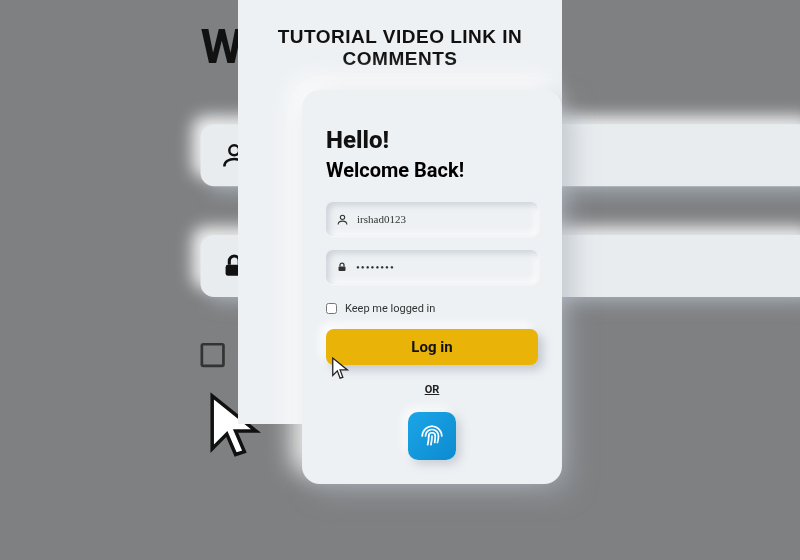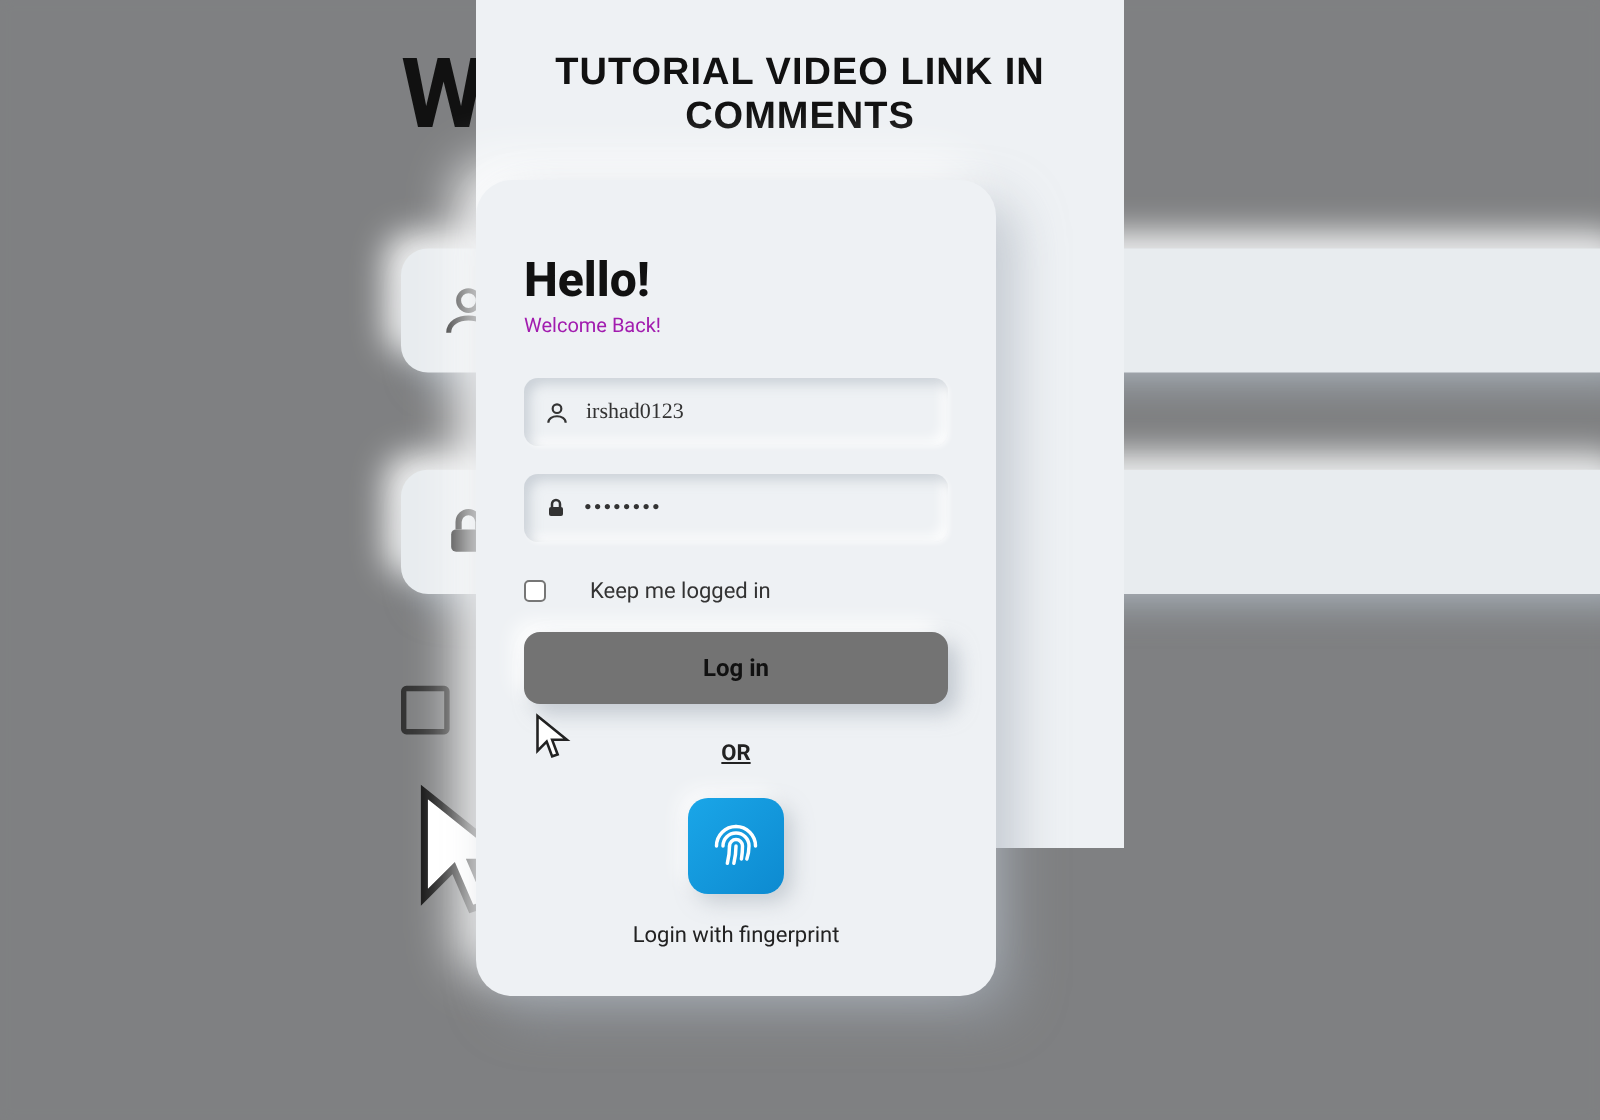--- a/index.html
+++ b/index.html
@@ -46,42 +46,42 @@
   .center-col {
     position: absolute;
     left: 50%; top: 0;
     transform: translateX(-50%);
     width: 324px;
     height: 424px;
     background: #eef1f4;
     z-index: 5;
     display: flex;
     flex-direction: column;
-    align-items: flex-start;
+    align-items: flex-end;
   }
   .banner {
     font-family: Impact, "Arial Narrow Bold", sans-serif;
     font-weight: 700;
     font-size: 19px;
     letter-spacing: 0.5px;
     color: #111;
     margin-top: 26px;
     text-align: center;
   }
   .card {
     margin-top: 20px;
     width: 260px;
     background: #eef1f4;
     border-radius: 18px;
     box-shadow: 10px 10px 24px rgba(160,170,180,0.55), -10px -10px 24px rgba(255,255,255,0.9);
     padding: 36px 24px 24px 24px;
     position: relative;
   }
   .hello { font-size: 24px; font-weight: 800; color: #111; }
-  .welcome { font-size: 10px; color: #a21caf; margin-top: 4px; }
+  .welcome { font-size: 20px; color: #000000; margin-top: 4px; font-weight: bold; }
 
   .field {
     margin-top: 20px;
     background: #eef1f4;
     border-radius: 7px;
     height: 34px;
     display: flex; align-items: center;
     padding: 0 10px;
     box-shadow: inset 3px 3px 6px rgba(170,180,190,0.5), inset -3px -3px 6px rgba(255,255,255,0.85), 1px 1px 2px rgba(255,255,255,0.5);
     font-size: 11px;
@@ -92,32 +92,32 @@
   .field input {
     border: none; background: transparent; outline: none;
     font-size: 11px; color: #333; flex: 1;
     font-family: Liberation Serif, serif;
   }
 
   .keep-row {
     margin-top: 18px;
     font-size: 11px;
     color: #333;
-    display: flex; align-items: center; gap: 22px;
+    display: flex; align-items: center; gap: 8px;
   }
   .keep-row input { width: 11px; height: 11px; }
 
   .login-btn {
     margin-top: 14px;
     height: 36px;
     border-radius: 8px;
-    background: #737373;
+    background: #eab308;
     box-shadow: 5px 5px 10px rgba(160,170,180,0.55), -5px -5px 10px rgba(255,255,255,0.95);
     display: flex; align-items: center; justify-content: center;
-    font-size: 12px; font-weight: 700; color: #111;
+    font-size: 15px; font-weight: 700; color: #111;
     cursor: pointer;
     position: relative;
   }
   .or { text-align: center; font-size: 11px; font-weight: 700; color: #222; margin-top: 18px; text-decoration: underline; }
 
   .fp-btn {
     margin: 16px auto 0 auto;
     width: 48px; height: 48px;
     border-radius: 10px;
     background: linear-gradient(135deg, #1aa6e8, #0d8ad0);
@@ -202,21 +202,20 @@
     <div class="fp-btn">
       <svg viewBox="0 0 24 24" fill="none" stroke="#fff" stroke-width="1.6" stroke-linecap="round">
         <path d="M12 3a9 9 0 0 1 9 9"></path>
         <path d="M3 12a9 9 0 0 1 9-9"></path>
         <path d="M6 12a6 6 0 0 1 12 0c0 3-1 6-1 6"></path>
         <path d="M9 12a3 3 0 0 1 6 0c0 3-.5 6-.5 6"></path>
         <path d="M12 12c0 4-1 8-1 8"></path>
         <path d="M8 20c.5-2 1-5 1-8"></path>
       </svg>
     </div>
-    <div class="fp-label">Login with fingerprint</div>
 
     <div class="cursor">
       <svg width="22" height="26" viewBox="0 0 24 28" fill="#fff" stroke="#222" stroke-width="1.4">
           <path d="M3 2l0 19 5-5 3 8 3-1-3-8 8 0z"></path>
         </svg>
     </div>
   </div>
 </div>
 
 </body></html>

